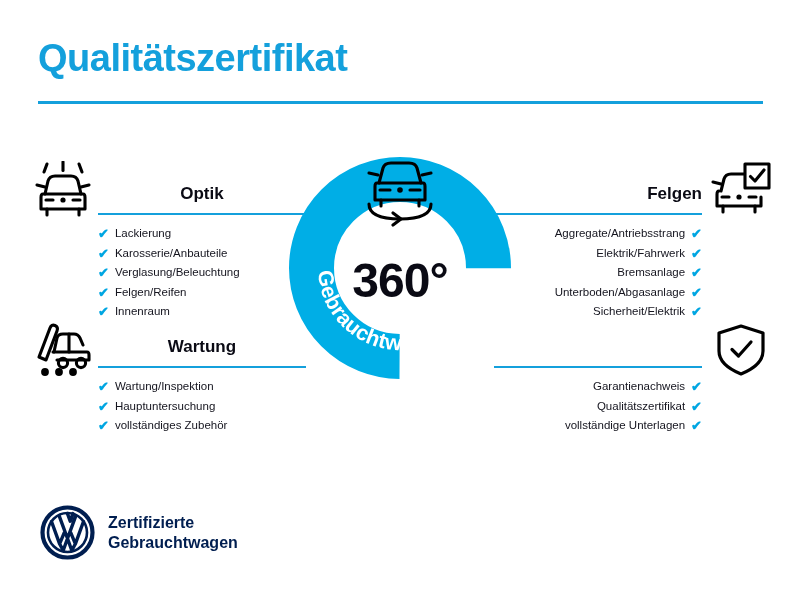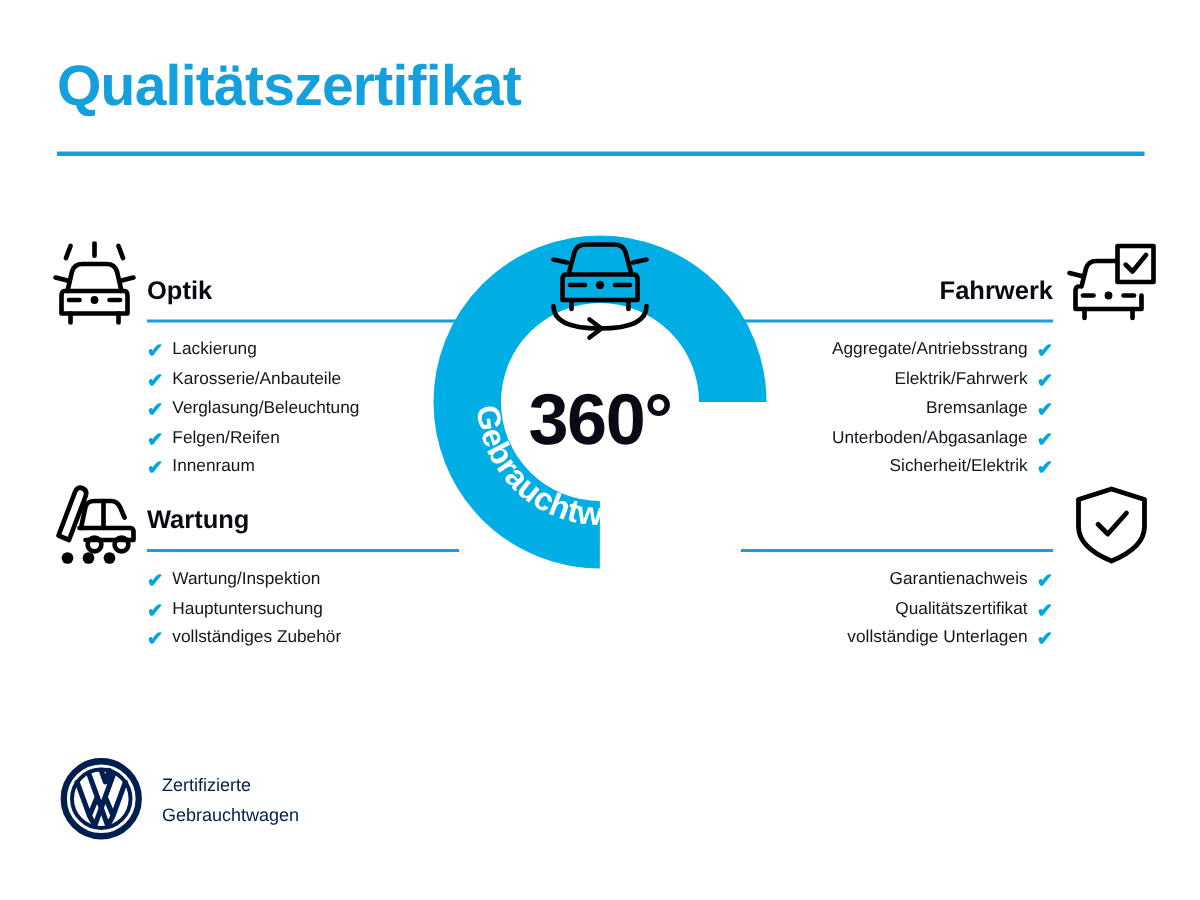--- a/index.html
+++ b/index.html
@@ -86,21 +86,21 @@
   }
   .check {
     color: #00A6E2;
     font-size: 13px;
     font-weight: bold;
     line-height: 1;
     flex: none;
   }
 
   
-  .sect-left .section-head { text-align: left; }
+  .sect-left .section-head { text-align: center; }
   .sect-left .list li { justify-content: flex-start; }
 
   
   .sect-right .section-head { text-align: right; }
   .sect-right .list li { justify-content: flex-end; }
 
   
   #sect-optik    { left: 98px;  top: 183px; width: 208px; }
   #sect-wartung  { left: 98px;  top: 336px; width: 208px; }
   #sect-technik  { left: 494px; top: 183px; width: 208px; }
@@ -150,22 +150,22 @@
   #vw-lockup {
     position: absolute;
     left: 40px;
     top: 505px;
     display: flex;
     align-items: center;
     gap: 13px;
   }
   #vw-mark { width: 55px; height: 55px; flex: none; }
   .vw-words {
-    font-size: 12px;
-    font-weight: normal;
+    font-size: 16px;
+    font-weight: bold;
     line-height: 20px;
     color: #001E50;
     white-space: nowrap;
   }
 </style>
 </head>
 <body>
 
 <div class="page">
 
@@ -278,21 +278,21 @@
         </li>
       <li>
           <span class="check">✔</span>
           <span>vollständiges Zubehör</span>
         </li>
     </ul>
   </div>
 
   <div class="section sect-right" id="sect-technik">
     <div class="section-head">
-      <div class="section-title">Fahrwerk</div>
+      <div class="section-title">Felgen</div>
       <div class="section-rule"></div>
     </div>
     <ul class="list">
       <li>
           <span>Aggregate/Antriebsstrang</span>
           <span class="check">✔</span>
         </li>
       <li>
           <span>Elektrik/Fahrwerk</span>
           <span class="check">✔</span>

